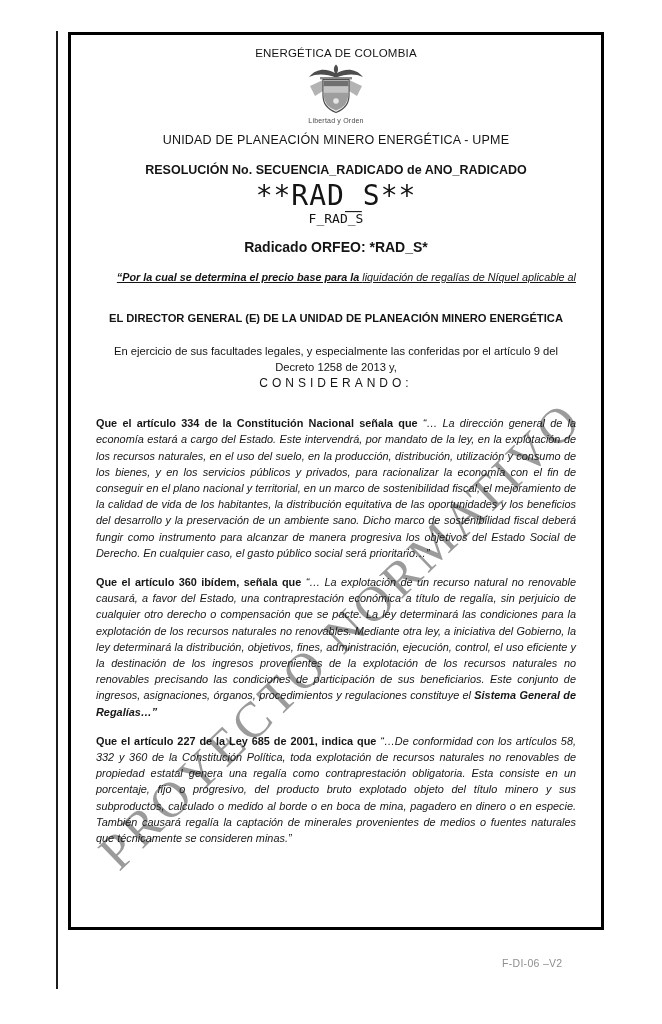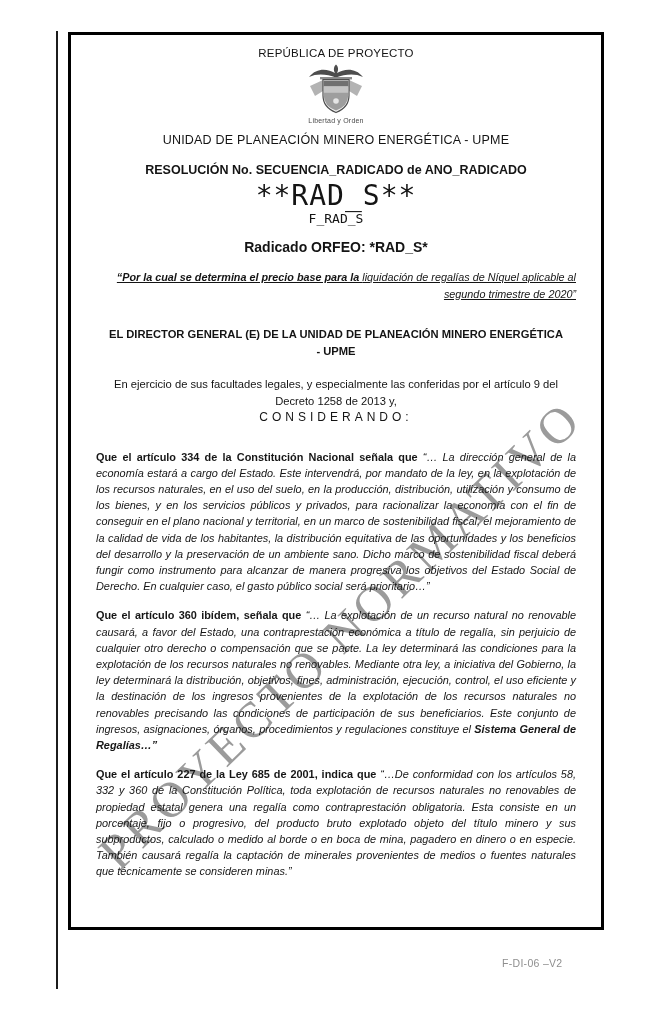--- a/index.html
+++ b/index.html
@@ -119,21 +119,21 @@
 <body>
 
 <div class="page">
 
   <div class="edge-line"></div>
 
   <div class="watermark">PROYECTO NORMATIVO</div>
 
   <div class="frame">
 
-    <div class="republic center">REPÚBLICA DE PROYECTO</div>
+    <div class="republic center">ENERGÉTICA DE COLOMBIA</div>
 
     <div class="coat">
       <svg viewBox="0 0 64 52" width="64" height="52" aria-hidden="true">
         <path d="M5,14 C13,4 24,6 31,10 C29,7 30,3 32,1.5 C34,3 35,7 33,10 C40,6 51,4 59,14 C51,10 41,11 32,14.5 C23,11 13,10 5,14 Z" fill="#4d4d4d"></path>
         <rect x="16" y="14" width="32" height="2.4" fill="#8b8b8b"></rect>
         <path d="M19,17 L6,23 L11,33 L19,28 Z" fill="#b3b3b3"></path>
         <path d="M45,17 L58,23 L53,33 L45,28 Z" fill="#b3b3b3"></path>
         <path d="M19,16.5 h26 v16 q0,12 -13,17 q-13,-5 -13,-17 Z" fill="#efefef" stroke="#4d4d4d" stroke-width="1.2"></path>
         <rect x="19.8" y="17.5" width="24.4" height="6" fill="#707070"></rect>
         <rect x="19.8" y="23.5" width="24.4" height="6" fill="#c4c4c4"></rect>
@@ -147,26 +147,24 @@
 
     <div class="resolution center">RESOLUCIÓN No. SECUENCIA_RADICADO de ANO_RADICADO</div>
 
     <div class="rad-code center">**RAD_S**</div>
     <div class="rad-form center">F_RAD_S</div>
 
     <div class="orfeo center">Radicado ORFEO: *RAD_S*</div>
 
     <div class="subject center">
       <div class="line"><span class="bi">“Por la cual se determina el precio base para la </span><span>liquidación de regalías de Níquel aplicable al</span></div>
-      <div class="line"><span>segundo trimestre de 2020”</span></div>
     </div>
 
     <div class="authority center">
       <div class="line">EL DIRECTOR GENERAL (E) DE LA UNIDAD DE PLANEACIÓN MINERO ENERGÉTICA</div>
-      <div class="line">- UPME</div>
     </div>
 
     <div class="preamble center">
       <div class="line">En ejercicio de sus facultades legales, y especialmente las conferidas por el artículo 9 del</div>
       <div class="line">Decreto 1258 de 2013 y,</div>
     </div>
 
     <div class="considering center">CONSIDERANDO:</div>
 
     <div class="recitals">

